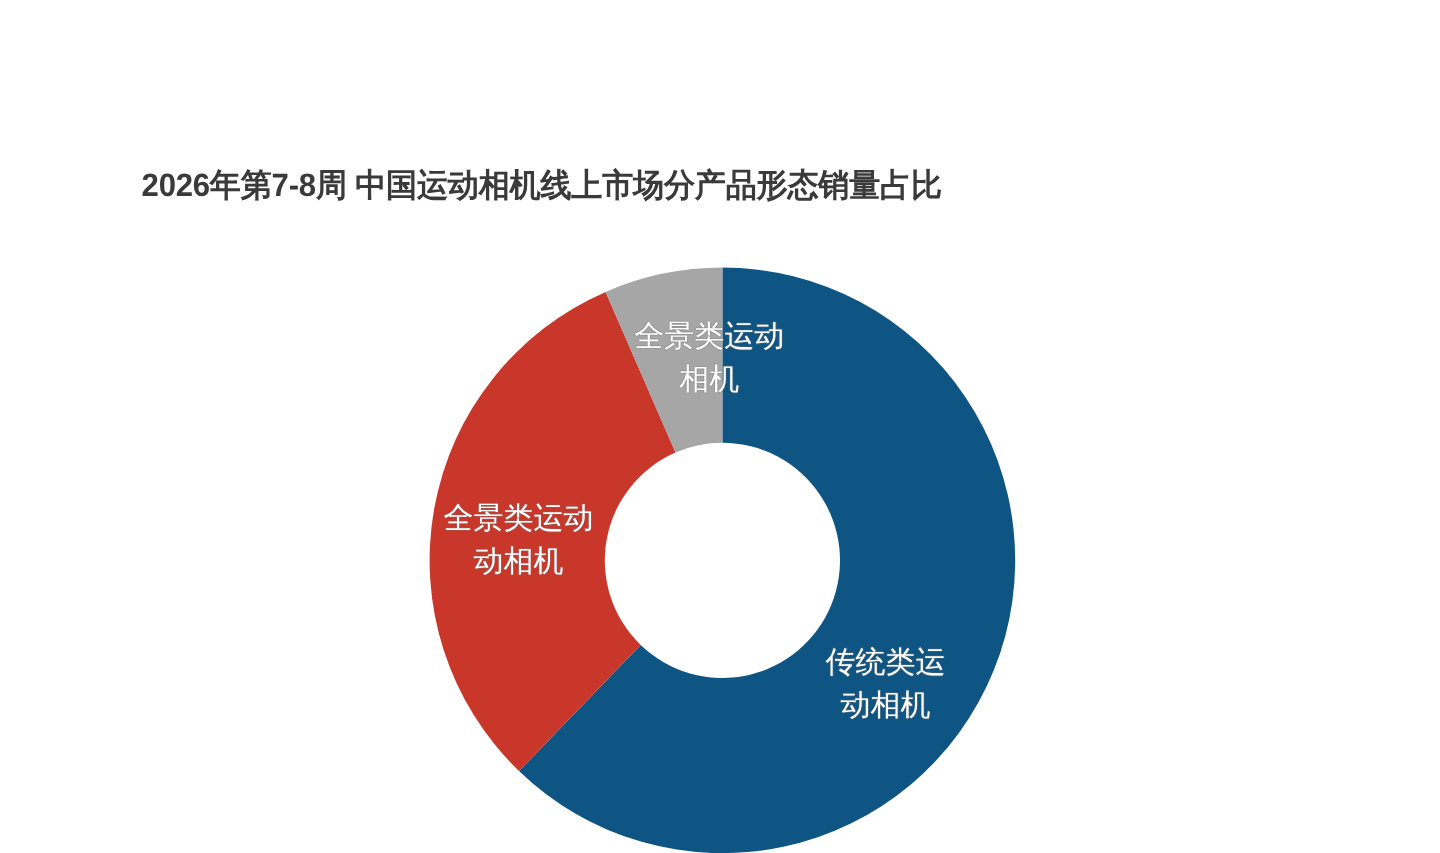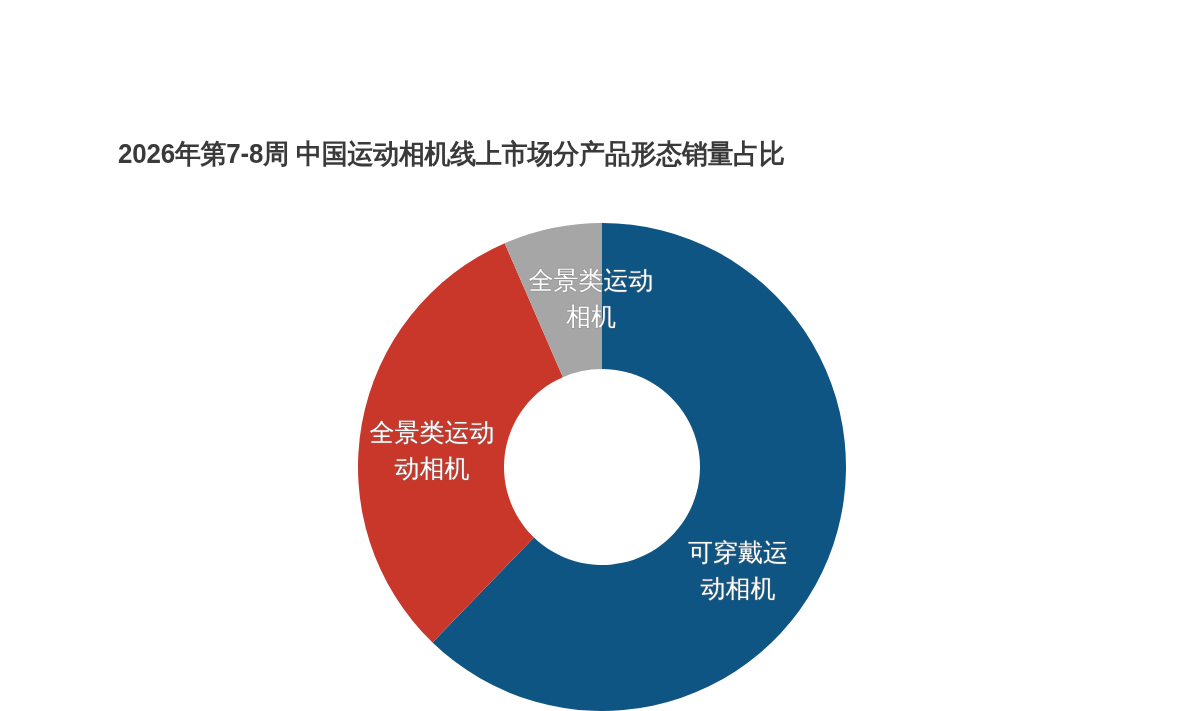--- a/index.html
+++ b/index.html
@@ -107,17 +107,17 @@
           <path d="M 504.70522718224004 195.23734185002968 A 244 244 0 0 1 602 175 L 602 321 A 98 98 0 0 0 562.922591245326 329.1281127102578 Z" fill="#A6A6A6"></path>
         </g>
     </svg>
 
     <div class="slice-label" id="label-panoramic">全景类运动
 相机</div>
 
     <div class="slice-label" id="label-wearable">全景类运动
 动相机</div>
 
-    <div class="slice-label" id="label-traditional">可穿戴运
+    <div class="slice-label" id="label-traditional">传统类运
 动相机</div>
   </div>
 
 </div>
 
 </body></html>

